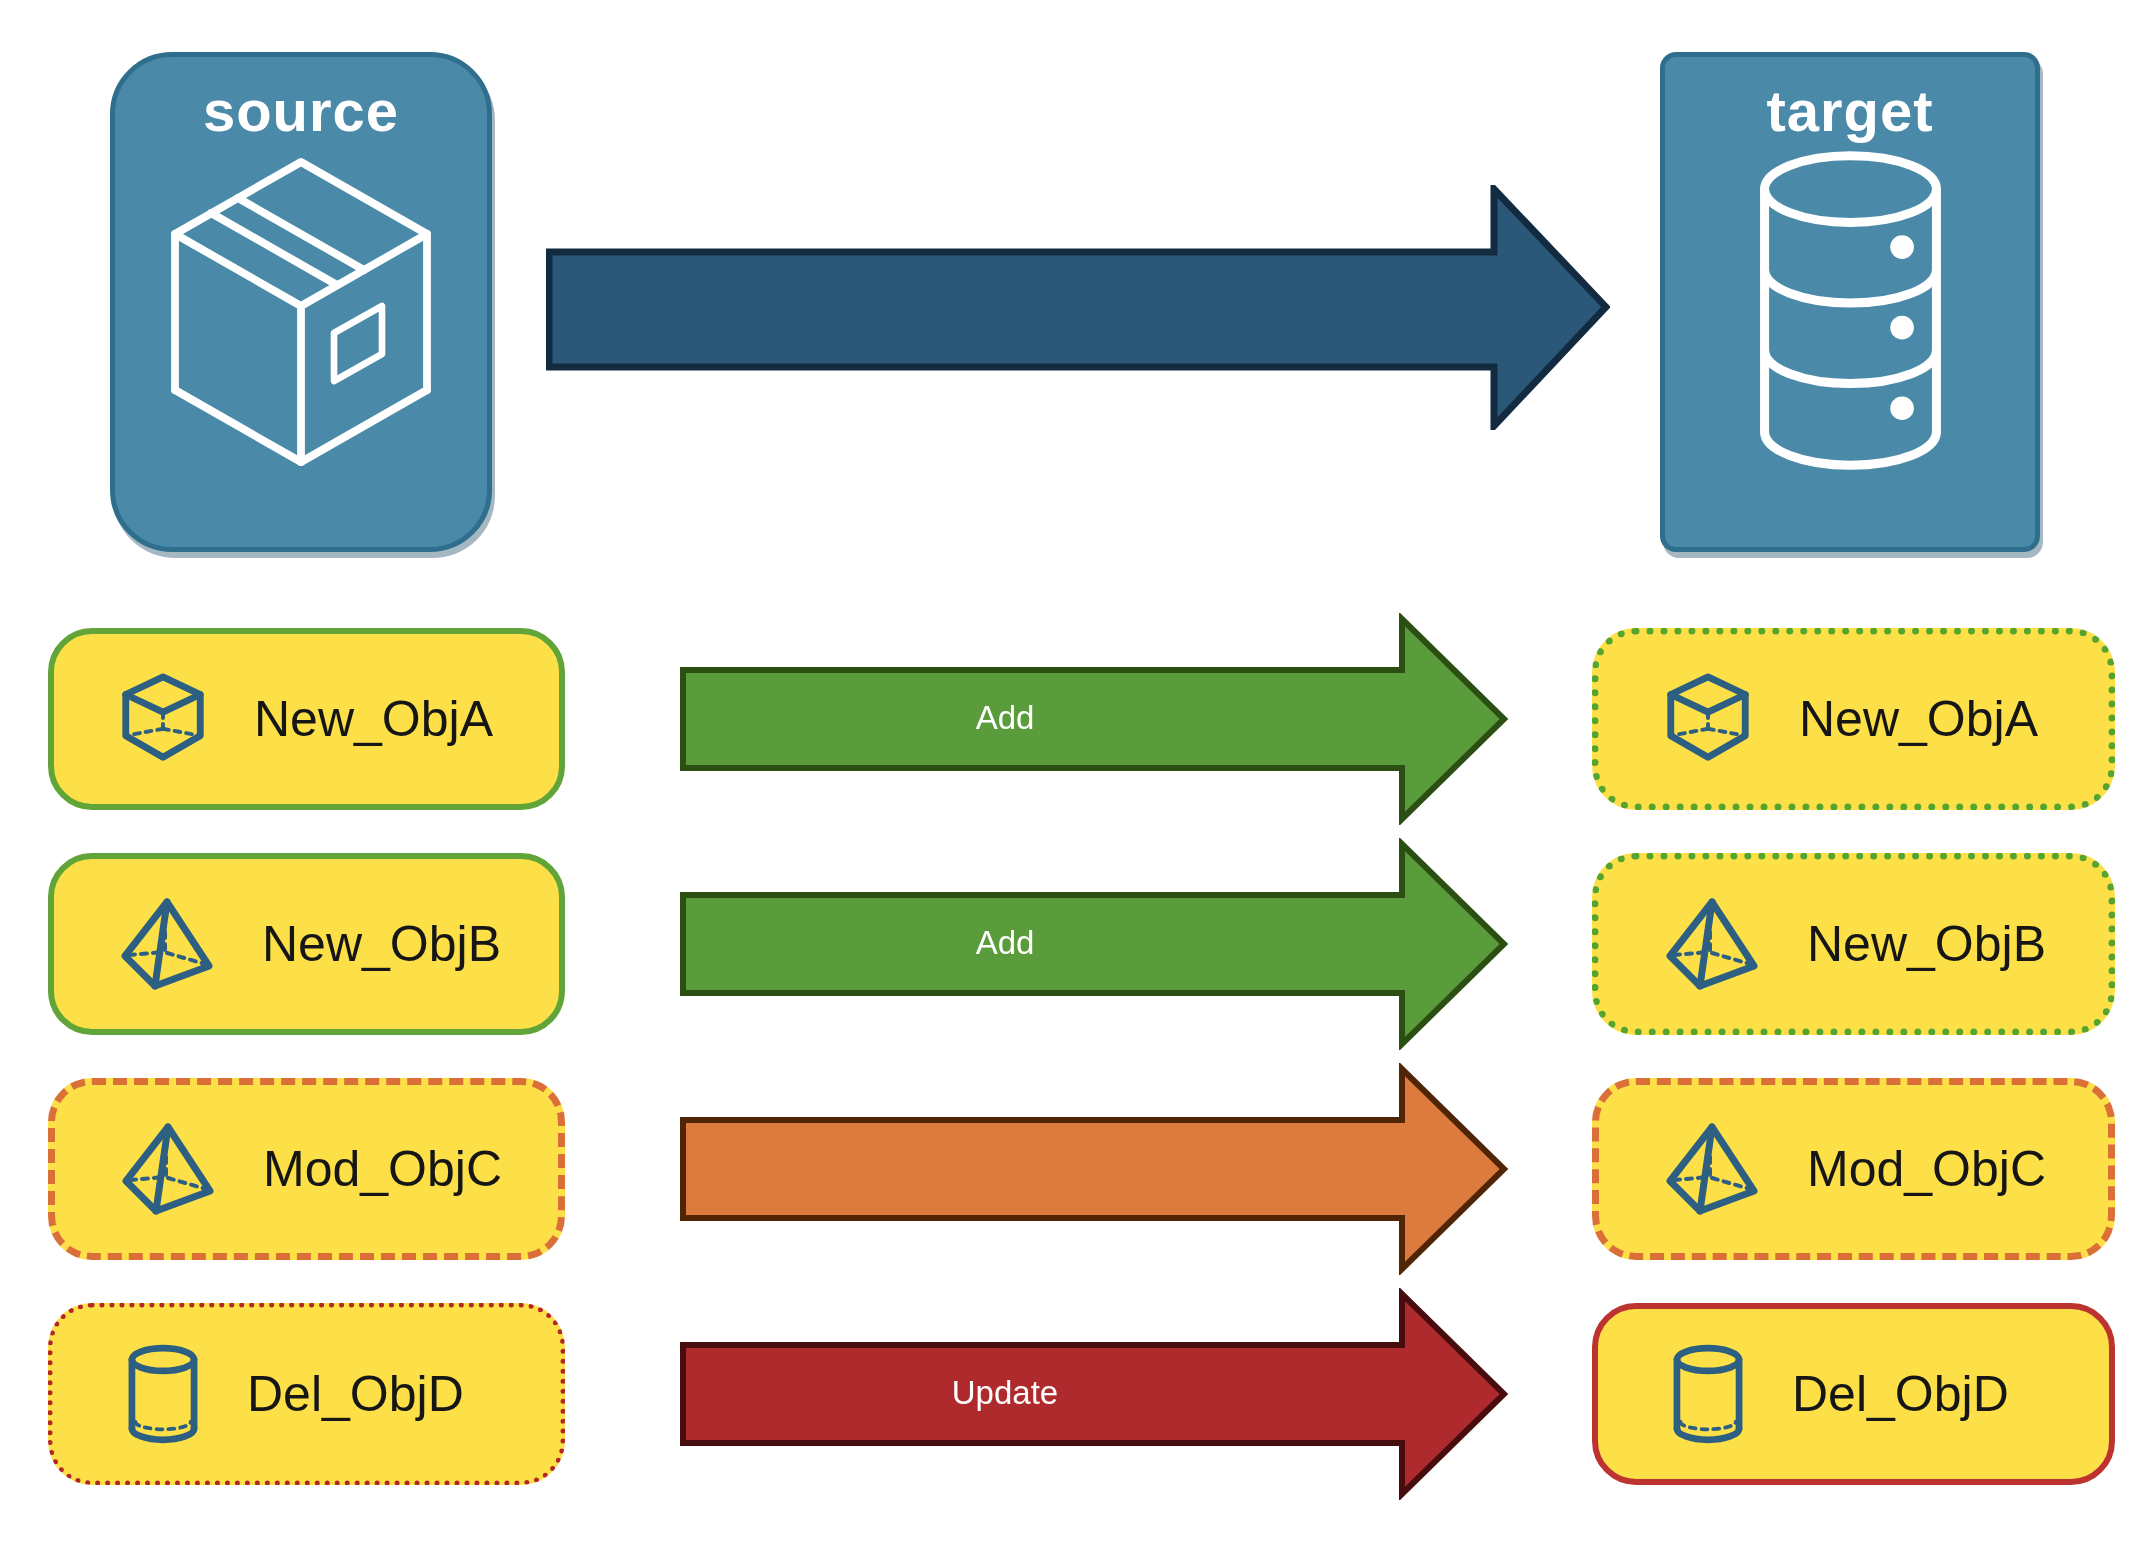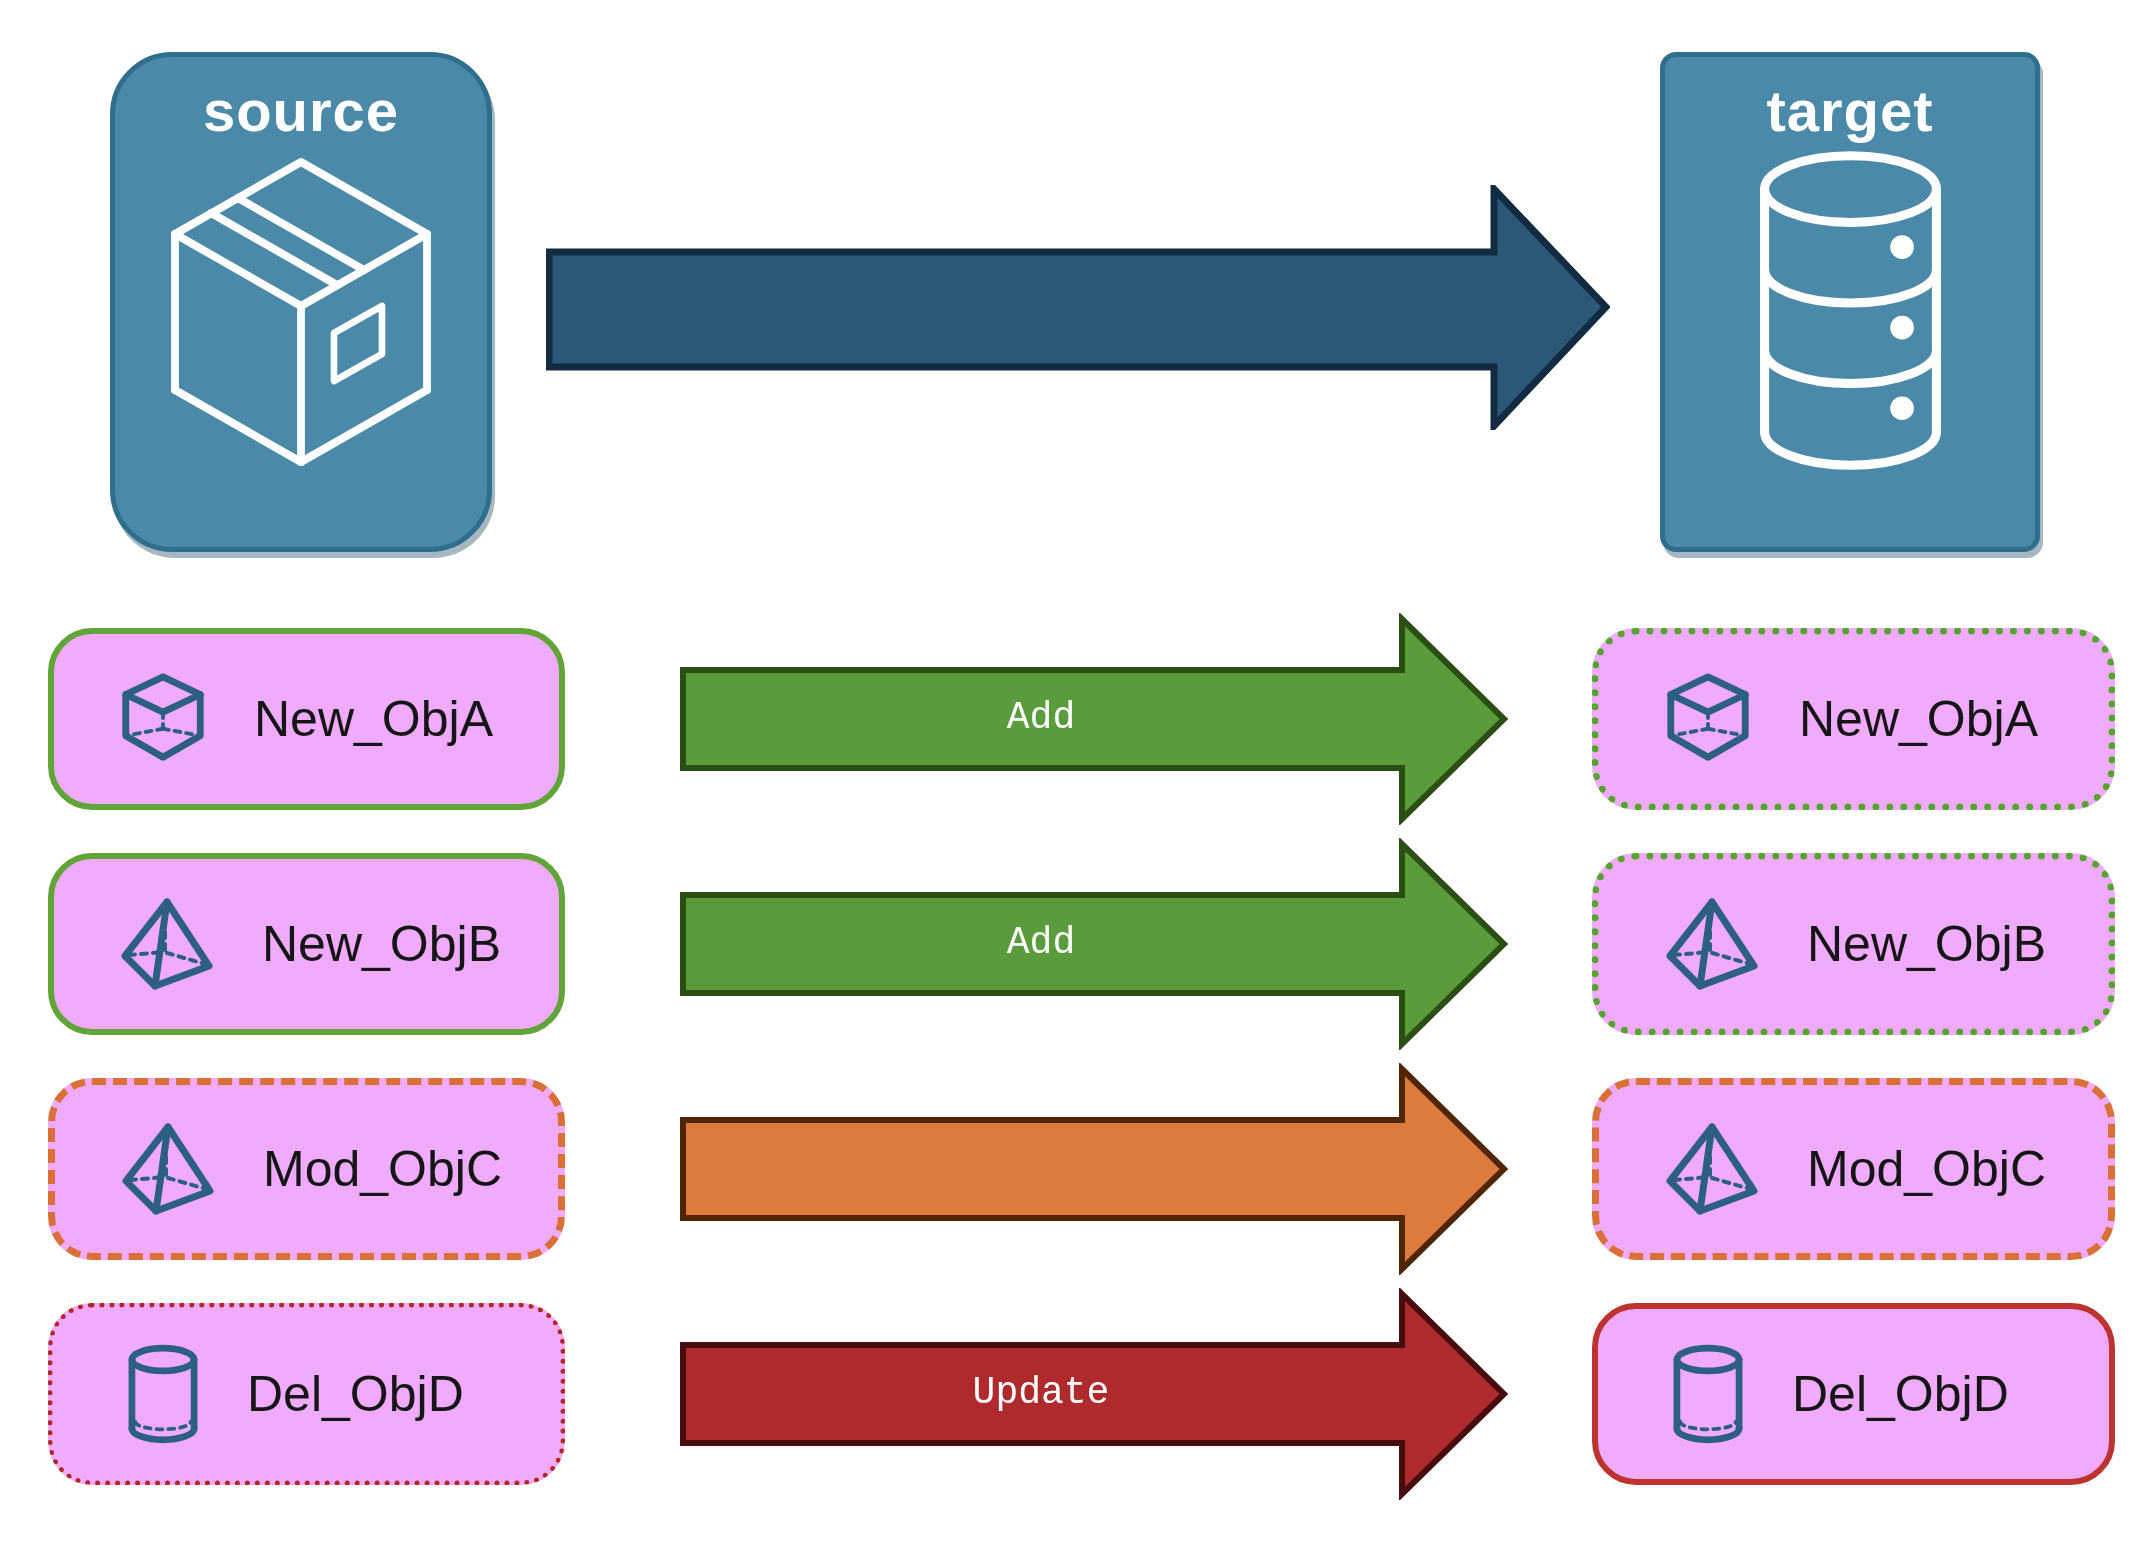--- a/index.html
+++ b/index.html
@@ -18,24 +18,24 @@
   
   .main-arrow{position:absolute;left:546px;top:185px;}
   .row-arrow{position:absolute;left:680px;}
   .poly-blue  {fill:#2B5878;stroke:#122B40;stroke-width:7;}
   .poly-green {fill:#5A9C3C;stroke:#2B4E12;stroke-width:6;}
   .poly-orange{fill:#DC7B3D;stroke:#502506;stroke-width:6;}
   .poly-red   {fill:#AF2A2C;stroke:#470C0E;stroke-width:6;}
 
   .arrow-label{position:absolute;color:#ffffff;text-align:center;pointer-events:none;}
   .main-arrow-label{left:546px;top:252px;width:948px;height:115px;line-height:113px;font-size:45px;}
-  .row-arrow-label{left:680px;width:722px;height:98px;line-height:96px;font-size:38px;font-family:Liberation Mono, monospace;}
+  .row-arrow-label{left:644px;width:722px;height:98px;line-height:96px;font-size:33px;}
 
   
-  .obj-box{position:absolute;height:182px;background:#f0abfc;border-radius:44px;
+  .obj-box{position:absolute;height:182px;background:#fde047;border-radius:44px;
            box-sizing:border-box;display:flex;align-items:center;}
   .obj-box.left {left:48px;width:517px;}
   .obj-box.right{left:1592px;width:523px;}
   .b-green-solid {border:6px solid  #61A437;}
   .b-green-dotted{border:7px dotted #55A42E;}
   .b-orange-dashed{border:7px dashed #DA7038;align-items:center;}
   .b-red-dotted {border:5px dotted #B32626;}
   .b-red-solid  {border:6px solid  #BC3330;}
 
   .obj-icon{margin-left:60px;flex:none;}

